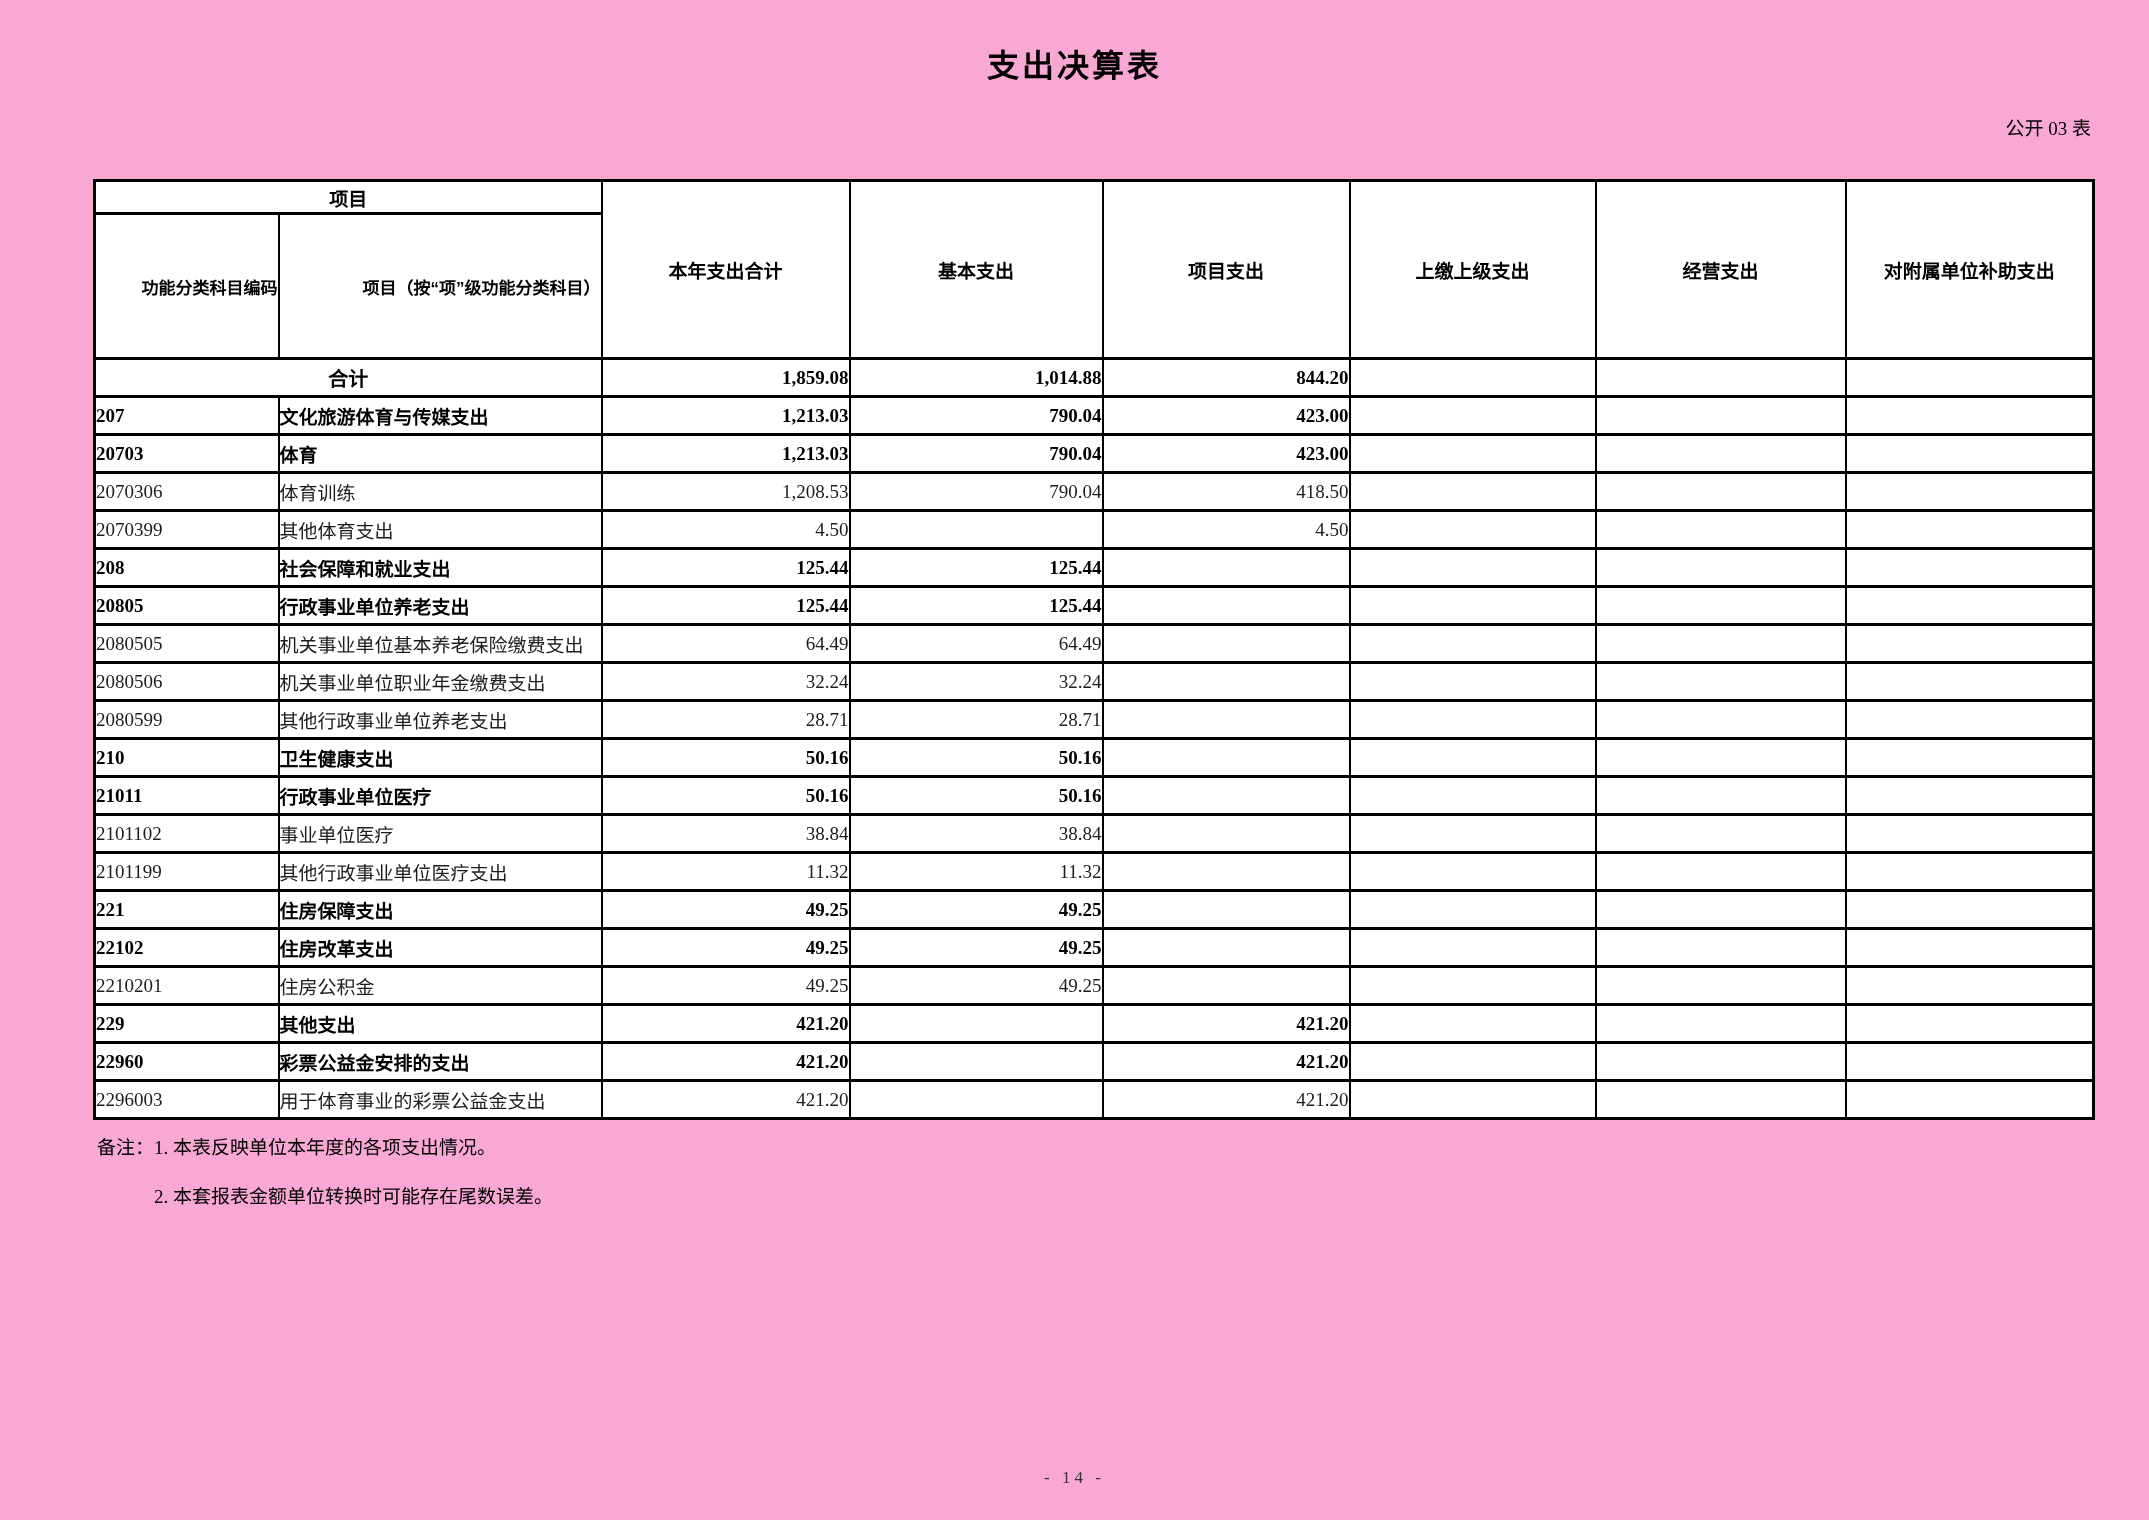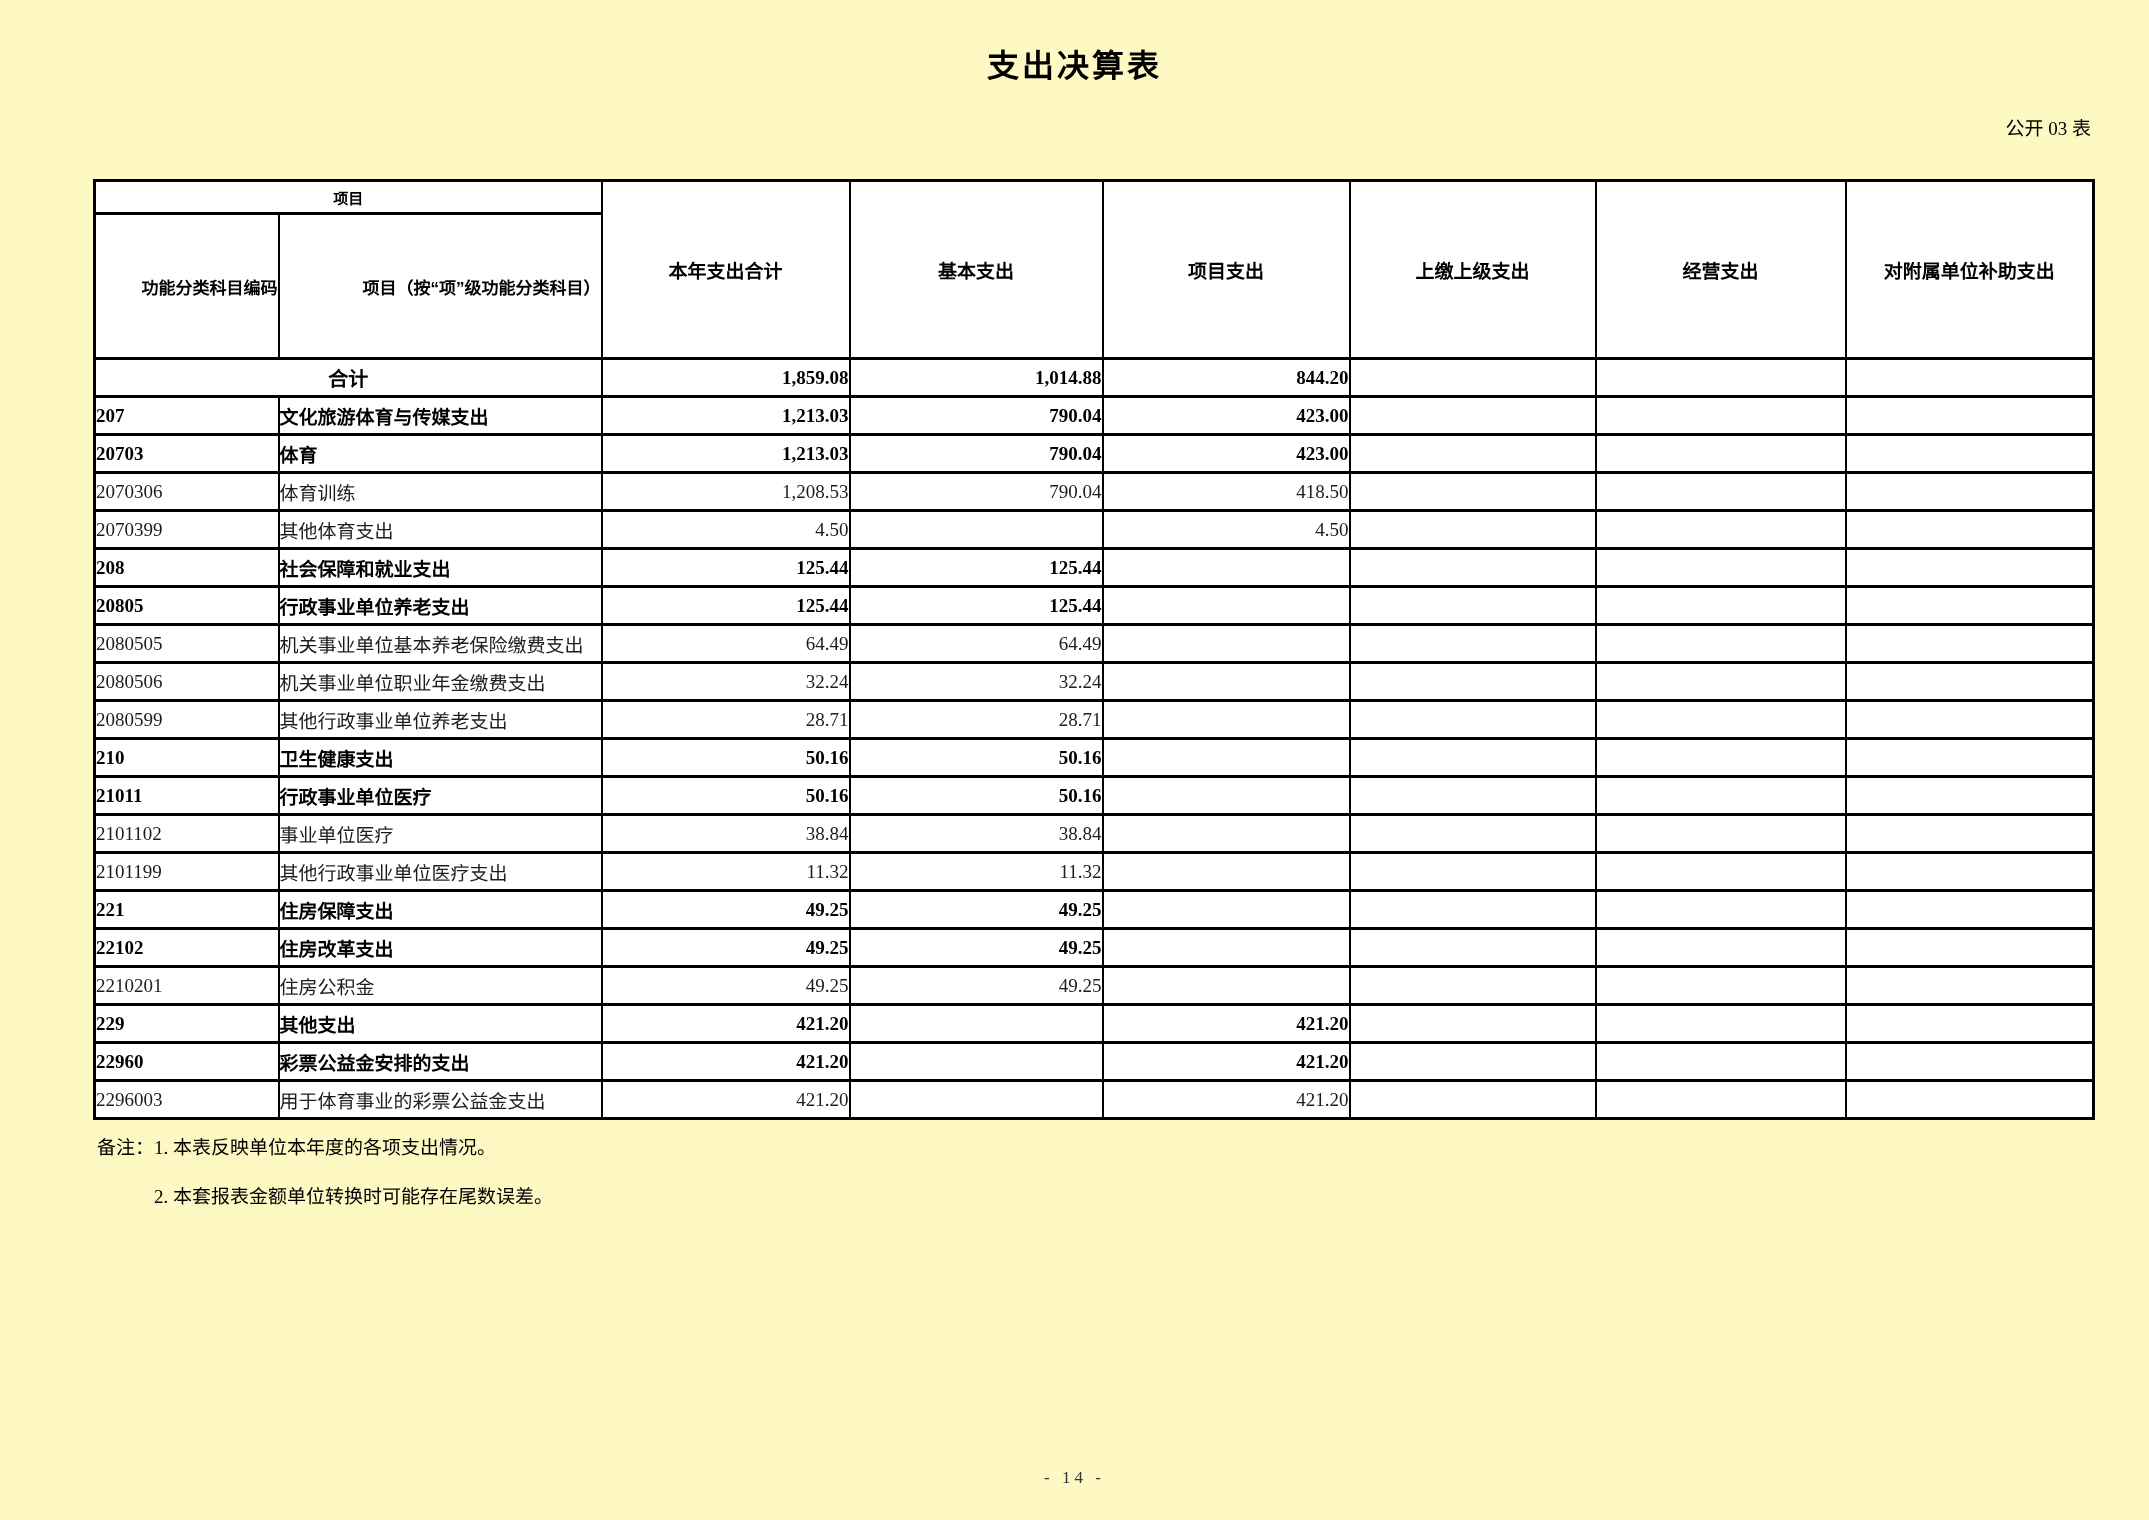--- a/index.html
+++ b/index.html
@@ -6,21 +6,21 @@
     margin: 0;
     padding: 0;
     background: #ffffff;
     font-family: "Liberation Serif", "DejaVu Serif", serif;
     color: #000;
   }
   .page {
     position: relative;
     width: 2149px;
     height: 1520px;
-    background: #fef9c3;
+    background: #f9a8d4;
     overflow: hidden;
   }
   .doc-title {
     position: absolute;
     top: 40px;
     left: 0;
     width: 100%;
     text-align: center;
     font-family: "Liberation Sans", "DejaVu Sans", sans-serif;
     font-weight: bold;
@@ -72,21 +72,21 @@
     border-bottom: 3px solid #000;
     padding: 0;
     box-sizing: border-box;
     overflow: hidden;
     background: #fff;
   }
   th.group-head {
     height: 33px;
     font-family: "Liberation Sans", "DejaVu Sans", sans-serif;
     font-weight: bold;
-    font-size: 15px;
+    font-size: 19px;
     text-align: center;
     vertical-align: middle;
     border-bottom-width: 4px;
   }
   th.value-head {
     font-family: "Liberation Sans", "DejaVu Sans", sans-serif;
     font-weight: bold;
     font-size: 19px;
     text-align: center;
     vertical-align: middle;

